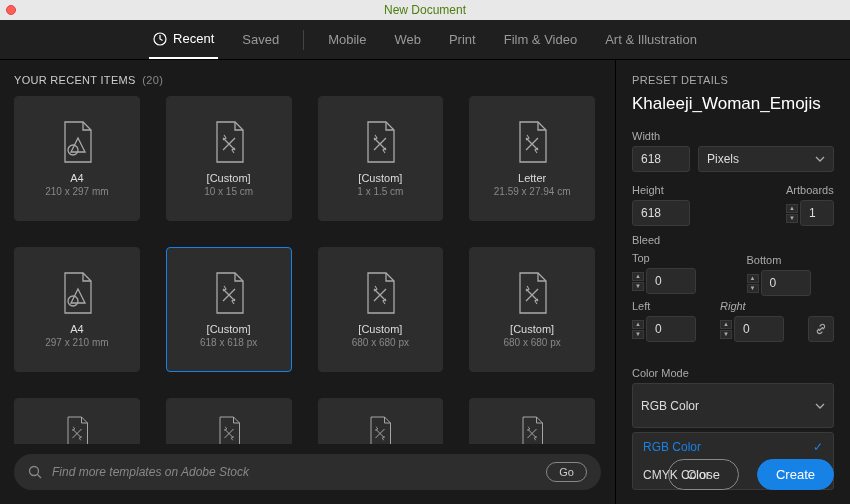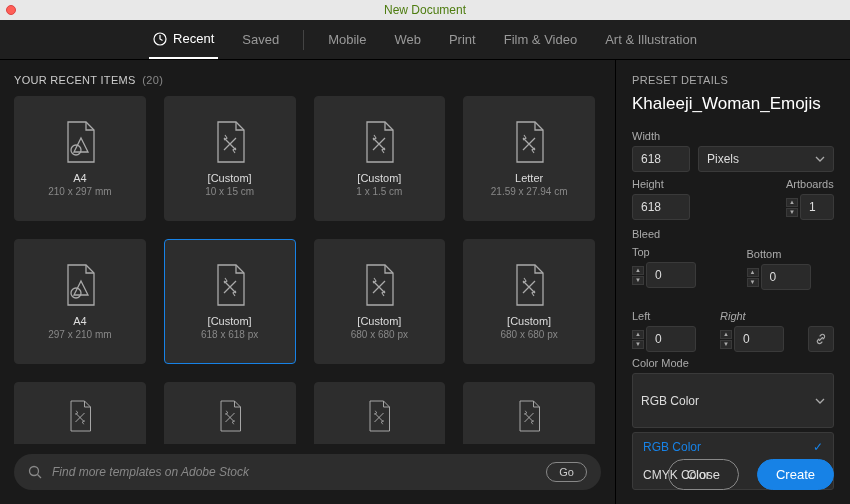--- a/index.html
+++ b/index.html
@@ -12,21 +12,21 @@
 .tab { color: #999; font-size: 13px; cursor: pointer; padding: 11px 4px; display: flex; align-items: center; gap: 6px; }
 .tab.active { color: #fff; border-bottom: 2px solid #fff; }
 .tab-sep { width: 1px; height: 20px; background: #444; }
 .content { flex: 1; display: flex; overflow: hidden; }
 .left { flex: 1; display: flex; flex-direction: column; padding: 14px; }
 .section-label { font-size: 11px; letter-spacing: 0.3px; color: #ccc; margin-bottom: 10px; }
 .section-label .count { color: #888; }
 .grid-scroll { flex: 1; overflow-y: auto; overflow-x: hidden; }
 .grid-scroll::-webkit-scrollbar { width: 6px; }
 .grid-scroll::-webkit-scrollbar-thumb { background: #555; border-radius: 3px; }
-.grid { display: grid; grid-template-columns: repeat(4, 1fr); gap: 18px; padding-right: 6px; }
+.grid { display: grid; grid-template-columns: repeat(4, 1fr); gap: 26px; padding-right: 6px; }
 .preset { background: #2d2d2d; border: 1px solid #2d2d2d; border-radius: 4px; height: 125px; display: flex; flex-direction: column; align-items: center; justify-content: center; cursor: pointer; text-align: center; }
 .preset.selected { border: 1.5px solid #1782e6; }
 .preset .label { font-size: 11px; color: #ddd; margin-top: 8px; }
 .preset .dim { font-size: 10px; color: #888; margin-top: 2px; }
 .preset-row3 { height: 68px; }
 .preset-row3 svg { transform: scale(0.75); }
 .searchbar { margin-top: 10px; background: #2d2d2d; border-radius: 20px; height: 36px; display: flex; align-items: center; padding: 0 14px; gap: 10px; }
 .searchbar .placeholder { flex: 1; color: #888; font-style: italic; font-size: 12px; }
 .go-btn { border: 1px solid #888; border-radius: 14px; padding: 3px 12px; font-size: 11px; color: #ccc; cursor: pointer; }
 .right { width: 235px; border-left: 1px solid #000; padding: 14px 16px; display: flex; flex-direction: column; position: relative; }
@@ -230,21 +230,21 @@
     <div class="row">
       <input class="input small" value="618" style="">
       <div class="select">
         <span>Pixels</span>
         <svg width="10" height="6" viewBox="0 0 10 6">
             <path d="M1 1l4 4 4-4" stroke="#aaa" fill="none" stroke-width="1.3"></path>
           </svg>
       </div>
     </div>
 
-    <div class="row" style="gap:14px; ">
+    <div class="row" style="gap:14px; margin-top:6px;">
       <div class="col">
         <div class="field-label">Height</div>
         <input class="input small" value="618" style="">
       </div>
       <div class="col" style="flex:0 0 auto;">
         <div class="field-label">Artboards</div>
         <div class="row" style="gap:2px;">
           <div class="stepper">
               <span>▲</span>
               <span>▼</span>
@@ -272,21 +272,21 @@
             <div class="stepper">
               <span>▲</span>
               <span>▼</span>
             </div>
             <input class="input" style="width: 50px;" value="0">
           </div>
       </div>
     </div>
     <div class="row" style="gap:14px; margin-top:4px; align-items:flex-end;">
       <div class="col">
-        <div class="field-label" style="margin-top:16px;">Left</div>
+        <div class="field-label" style="margin-top:0;">Left</div>
         <div class="row" style="gap:2px;">
             <div class="stepper">
               <span>▲</span>
               <span>▼</span>
             </div>
             <input class="input" style="width: 50px;" value="0">
           </div>
       </div>
       <div class="col">
         <div class="field-label" style="margin-top:0;font-style:italic;">Right</div>
@@ -298,21 +298,21 @@
             <input class="input" style="width: 50px;" value="0">
           </div>
       </div>
       <div class="link-btn">
         <svg width="12" height="12" viewBox="0 0 12 12">
             <path d="M4.5 7.5L7.5 4.5M5 3l1-1a2 2 0 013 3l-1 1M7 9l-1 1a2 2 0 01-3-3l1-1" stroke="#aaa" fill="none" stroke-width="1.1" stroke-linecap="round"></path>
           </svg>
       </div>
     </div>
 
-    <div class="field-label" style="margin-top:5px;">Color Mode</div>
+    <div class="field-label" style="margin-top:25px;">Color Mode</div>
     <div class="select">
       <span>RGB Color</span>
       <svg width="10" height="6" viewBox="0 0 10 6">
           <path d="M1 1l4 4 4-4" stroke="#aaa" fill="none" stroke-width="1.3"></path>
         </svg>
     </div>
     <div class="dropdown">
       <div class="dd-item sel">
           <span>RGB Color</span>
           <span class="check">✓</span>

